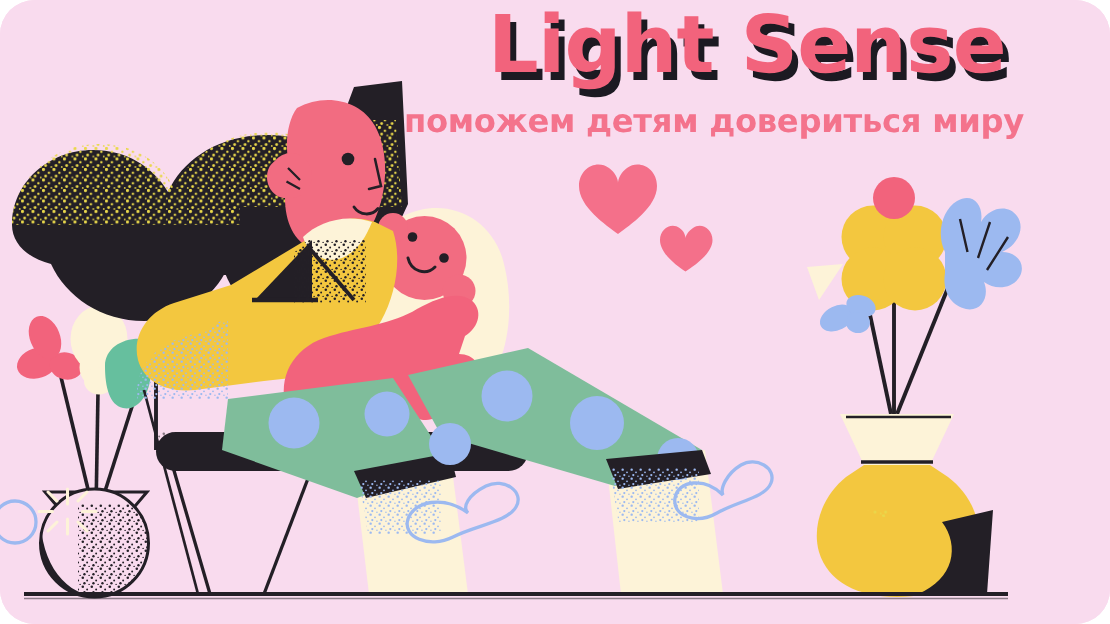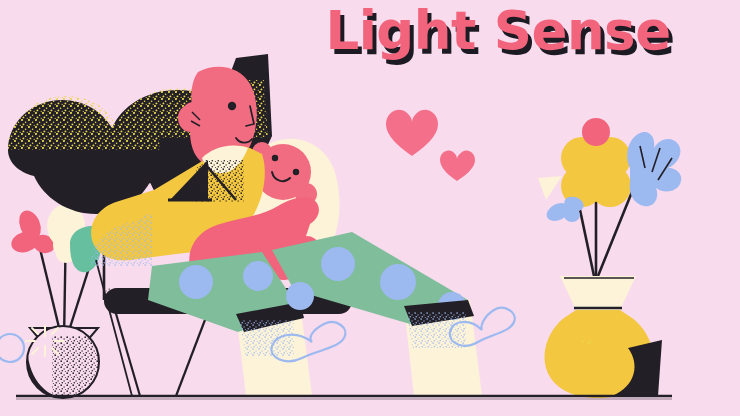--- a/index.html
+++ b/index.html
@@ -7,20 +7,21 @@
     padding: 0;
     background: #ffffff;
   }
   #poster {
     position: relative;
     width: 740px;
     height: 416px;
     overflow: hidden;
     background: #f9dbee;
     font-family: "Liberation Sans", sans-serif;
+    border-radius: 23px;
   }
   .layer { position: absolute; top: 0; left: 0; width: 740px; height: 416px; }
   svg.layer { display: block; }
 
   
   #title-wrap {
     position: absolute;
     left: 278px;
     top: 4px;
     width: 440px;
@@ -357,14 +358,17 @@
 
     <g>
       <path d="M16,396 L672,396" stroke="#231f26" stroke-width="2.6"></path>
       <path d="M16,399 L672,399" stroke="#231f26" stroke-width="1" opacity="0.5"></path>
     </g>
   </svg>
 
   <div id="title-wrap">
     <h1 id="title">Light Sense</h1>
   </div>
+  <div id="subtitle-wrap">
+    <p id="subtitle">поможем детям довериться миру</p>
+  </div>
 
 </div>
 
 </body></html>

